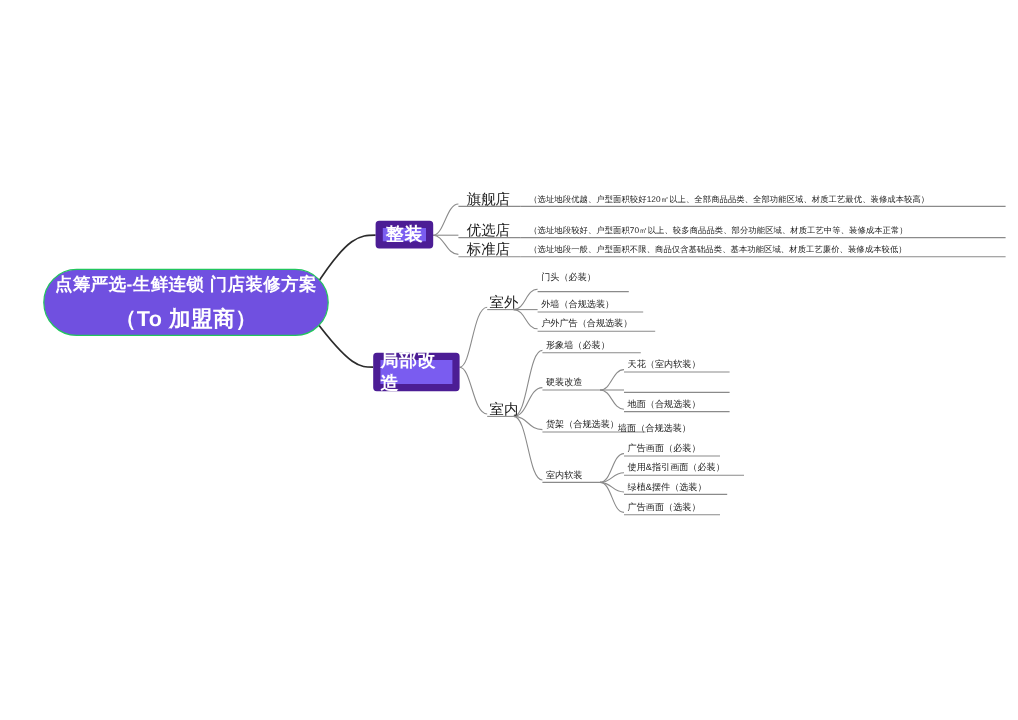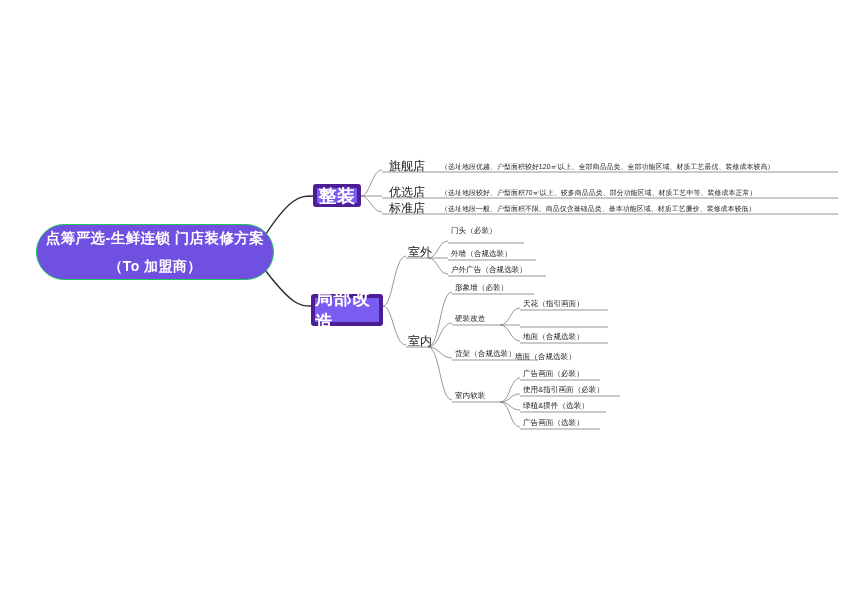--- a/index.html
+++ b/index.html
@@ -14,26 +14,26 @@
   .node{position:absolute;box-sizing:border-box;}
 
   
   .root{
     left:36px;top:224px;width:238px;height:56px;
     background:#7050e0;border:1px solid #22c55e;border-radius:28px;
     color:#ffffff;font-weight:bold;font-size:14.5px;line-height:19px;
     display:flex;flex-direction:column;align-items:center;justify-content:center;
     text-align:center;letter-spacing:.4px;
   }
-  .root .l2{font-size:14px;margin-top:9px;}
+  .root .l2{font-size:18px;margin-top:9px;}
 
   
   .branch{
-    background:#7a5cf0;border:4px solid #4c1d95;border-radius:3px;
-    color:#ffffff;font-weight:bold;font-size:18px;
+    background:#7a5cf0;border:6px solid #4c1d95;border-radius:3px;
+    color:#ffffff;font-weight:bold;font-size:15px;
     display:flex;align-items:center;justify-content:center;
     letter-spacing:.5px;
   }
   .b-zhengzhuang{left:313px;top:184px;width:48px;height:23px;}
   .b-jubu{left:311px;top:294px;width:72px;height:32px;align-items:center;}
 
   
   .leaf{
     position:absolute;color:#1a1a1a;white-space:nowrap;
     font-size:7.6px;line-height:10px;
@@ -146,21 +146,21 @@
   <div class="leaf mid" style="left:408px;top:336px;">室内</div>
 
   <div class="leaf" style="left:455px;top:283px;">形象墙（必装）</div>
 
   <div class="leaf" style="left:455px;top:314px;">硬装改造</div>
 
   <div class="leaf" style="left:455px;top:349px;">货架（合规选装）</div>
 
   <div class="leaf" style="left:455px;top:391px;">室内软装</div>
 
-  <div class="leaf" style="left:523px;top:299px;">天花（指引画面）</div>
+  <div class="leaf" style="left:523px;top:299px;">天花（室内软装）</div>
   <div class="leaf" style="left:515px;top:316px;margin-top:36px;">墙面（合规选装）</div>
   <div class="leaf" style="left:523px;top:332px;">地面（合规选装）</div>
 
   <div class="leaf" style="left:523px;top:369px;">广告画面（必装）</div>
   <div class="leaf" style="left:523px;top:385px;">使用&amp;指引画面（必装）</div>
   <div class="leaf" style="left:523px;top:401px;">绿植&amp;摆件（选装）</div>
   <div class="leaf" style="left:523px;top:418px;">广告画面（选装）</div>
 
 </div>
 

